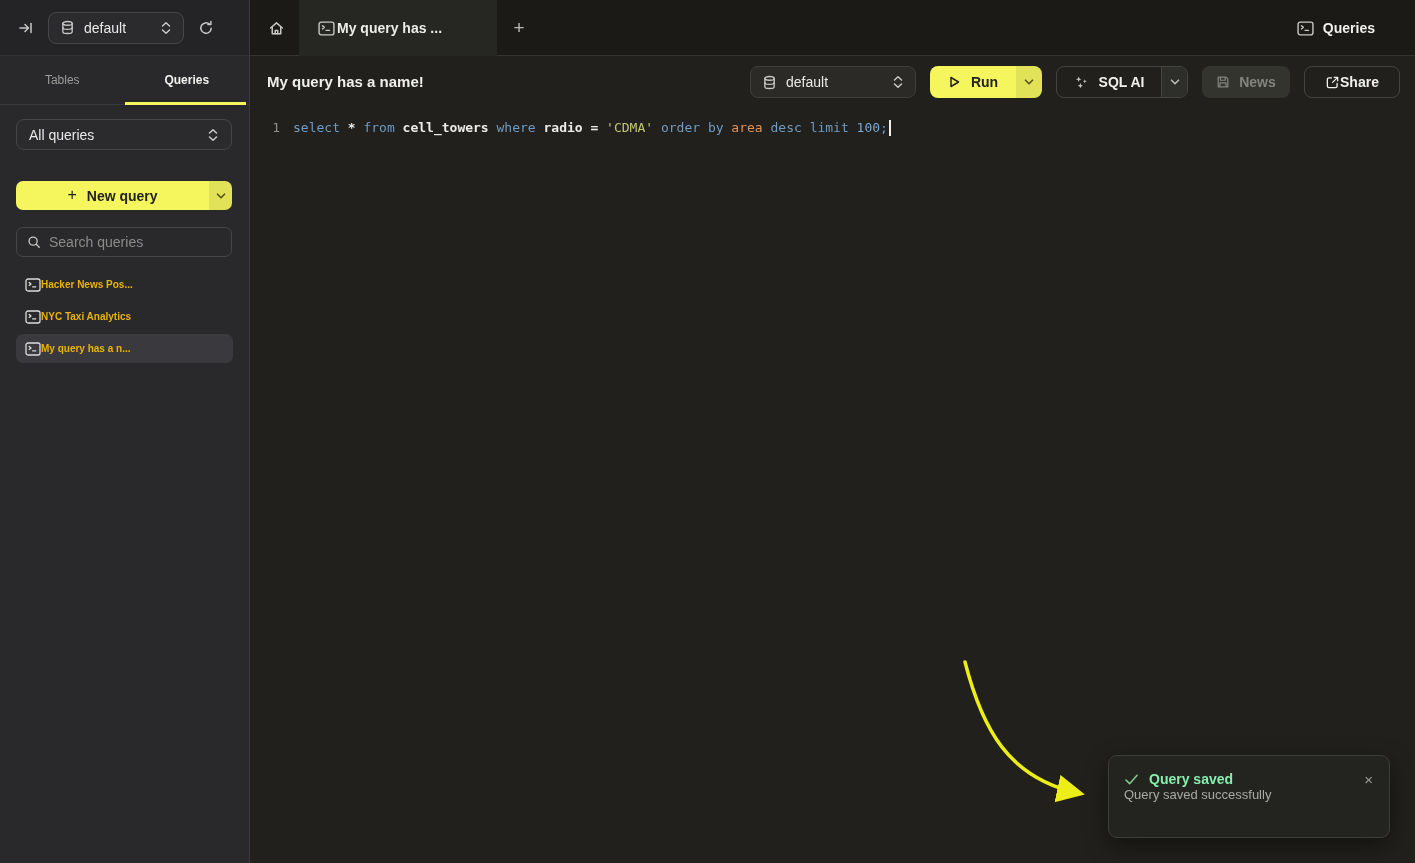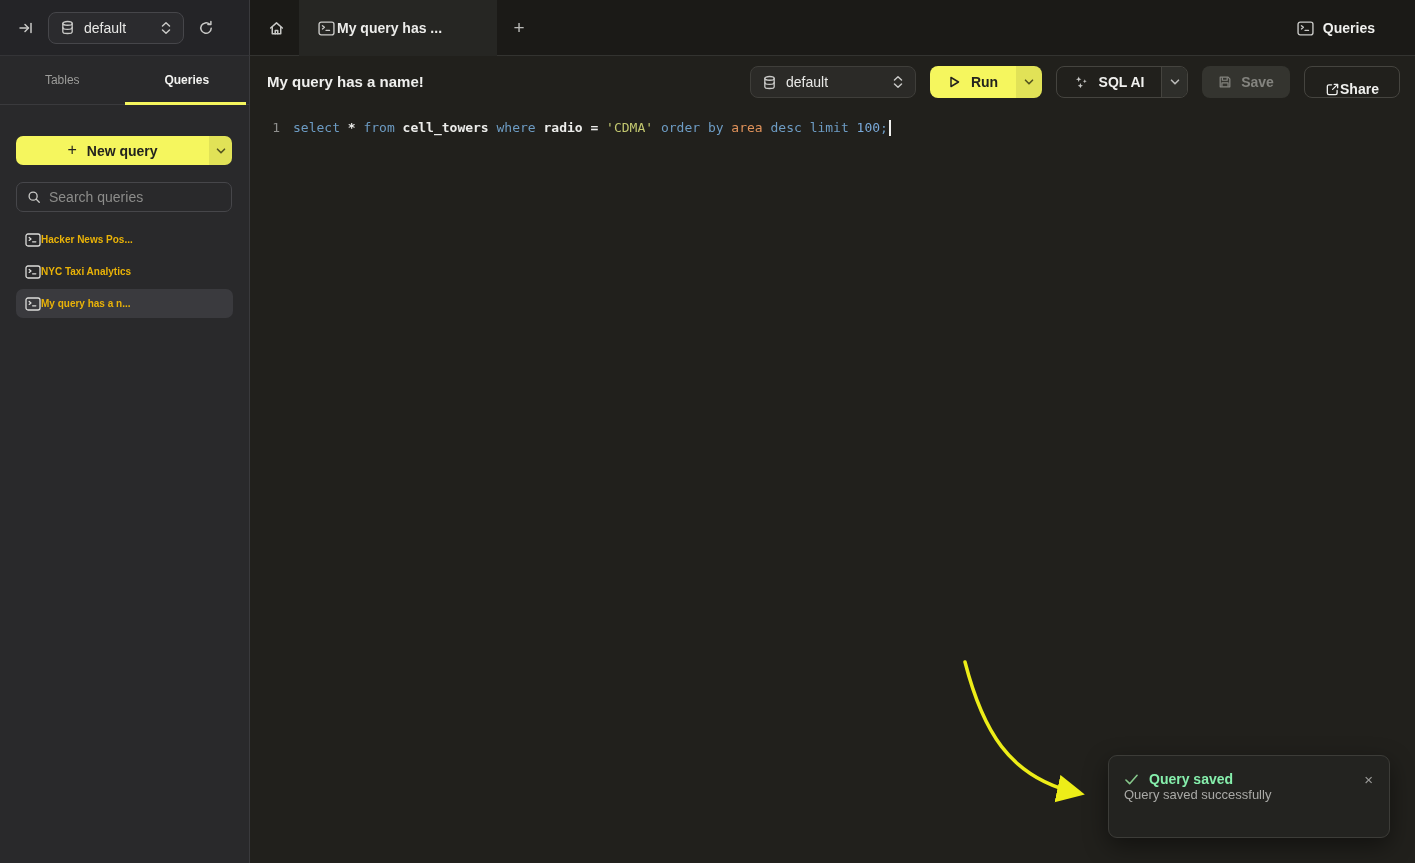--- a/index.html
+++ b/index.html
@@ -88,21 +88,21 @@
   .sqlai-main { flex:1; display:flex; align-items:center; justify-content:center; gap:10px;
     color:#F0F0EE; font-size:14px; font-weight:700; }
   .sqlai-chevron { width:26px; background:#2E2E2A; border-left:1px solid #45443F;
     display:flex; align-items:center; justify-content:center; color:#B9B9B7; }
   .save-btn { position:absolute; left:952px; top:10px; width:88px; height:32px;
     background:#34342F; border:none; border-radius:8px; display:flex; align-items:center;
     justify-content:center; gap:9px; color:#84847F; font-size:14px; font-weight:600;
     cursor:default; }
   .share-btn { position:absolute; left:1054px; top:10px; width:96px; height:32px;
     background:transparent; border:1px solid #45443F; border-radius:8px; display:flex;
-    align-items:flex-end; justify-content:center; color:#F0F0EE; font-size:14px;
+    align-items:center; justify-content:center; color:#F0F0EE; font-size:14px;
     font-weight:600; cursor:pointer; }
 
   .editor { position:absolute; left:0; top:52px; right:0; bottom:0; }
   .code-line { position:absolute; left:17px; top:10px; display:flex; align-items:center;
     font-family:"DejaVu Sans Mono",monospace; font-size:13px; line-height:20px; }
   .gutter { width:13px; text-align:right; color:#8F8F8D; margin-right:13px; }
   .tok-kw    { color:#6D9CC4; }
   .tok-ident { color:#ECECEA; font-weight:bold; }
   .tok-op    { color:#ECECEA; font-weight:bold; }
   .tok-str   { color:#C2C76F; }
@@ -206,20 +206,29 @@
   <div class="sidebar">
     <div class="sidebar-tabs">
       <div class="sidebar-tab">
         <span>Tables</span>
       </div>
       <div class="sidebar-tab active">
         <span>Queries</span>
       </div>
     </div>
 
+    <div class="filter-select">
+      <span class="grow">All queries</span>
+      <span class="icon">
+        <svg width="12" height="14" viewBox="0 0 12 14" fill="none" stroke="currentColor" stroke-width="1.5" stroke-linecap="round" stroke-linejoin="round">
+          <path d="M2.5 5 6 1.8 9.5 5"></path>
+            <path d="M2.5 9 6 12.2 9.5 9"></path>
+        </svg>
+      </span>
+    </div>
 
     <div class="new-query">
       <div class="nq-main">
         <span class="nq-plus">+</span>
         <span>New query</span>
       </div>
       <div class="nq-chevron">
         <span>
           <svg width="10" height="8" viewBox="0 0 10 8" fill="none" stroke="currentColor" stroke-width="1.6" stroke-linecap="round" stroke-linejoin="round">
             <path d="M1.5 2.2 5 5.8 8.5 2.2"></path>
@@ -331,21 +340,21 @@
     </div>
 
     <button class="save-btn" disabled="">
       <span>
         <svg width="14" height="14" viewBox="0 0 16 16" fill="none" stroke="currentColor" stroke-width="1.4" stroke-linejoin="round">
           <path d="M2.5 2.5h9l2 2v9h-11z"></path>
           <path d="M5 2.5v3.5h5.5V2.5"></path>
           <path d="M4.5 13v-4h7v4"></path>
         </svg>
       </span>
-      <span>Save</span>
+      <span>News</span>
     </button>
 
     <button class="share-btn">
       <span>
         <svg width="15" height="15" viewBox="0 0 16 16" fill="none" stroke="currentColor" stroke-width="1.4" stroke-linecap="round" stroke-linejoin="round">
           <path d="M7 3H4.2A1.7 1.7 0 0 0 2.5 4.7v7a1.7 1.7 0 0 0 1.7 1.7h7a1.7 1.7 0 0 0 1.7-1.7V9"></path>
           <path d="M9.8 2.5h3.7v3.7"></path>
           <path d="M13.2 2.8 8.1 7.9"></path>
         </svg>
       </span>

